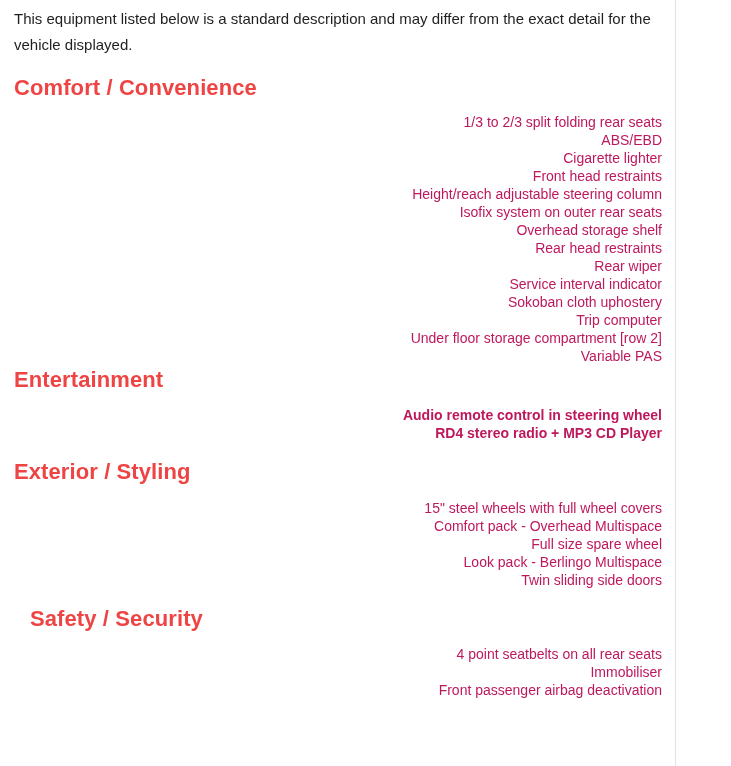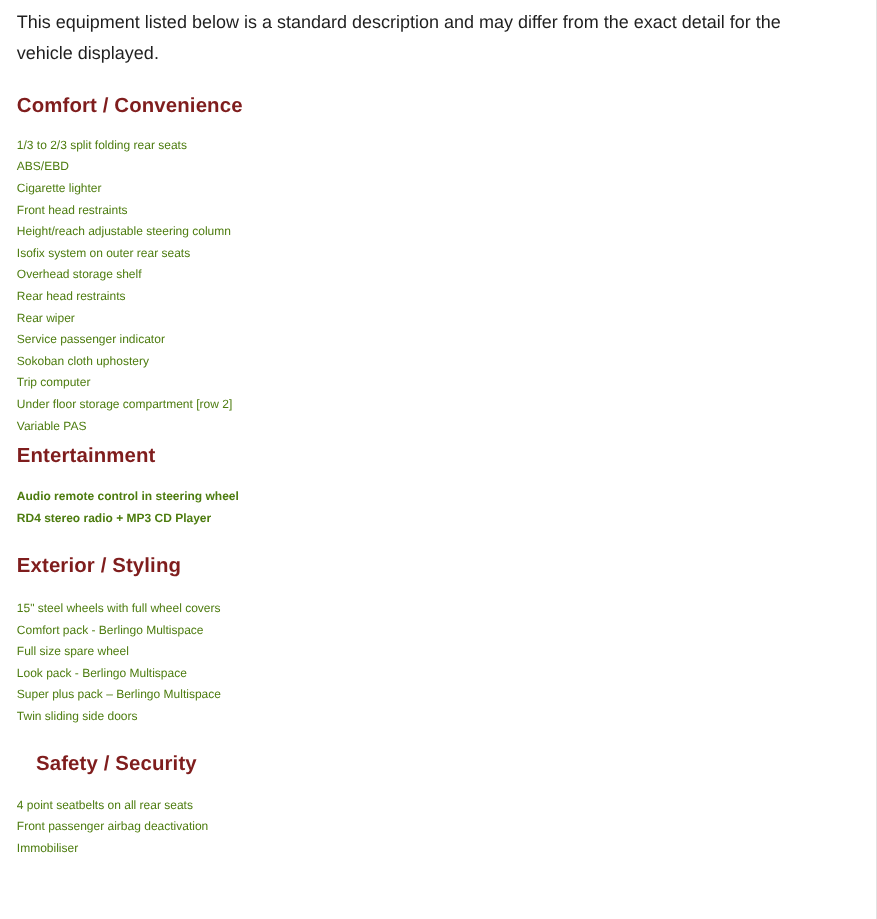--- a/index.html
+++ b/index.html
@@ -8,40 +8,40 @@
     background: #ffffff;
   }
   body {
     width: 731px;
     height: 766px;
     font-family: "Liberation Sans", sans-serif;
     color: #222222;
     overflow: hidden;
   }
   .page {
-    width: 731px;
+    width: 676px;
     height: 766px;
     box-sizing: border-box;
     padding: 6px 14px 0 14px;
     position: relative;
   }
   .intro {
     font-size: 15px;
     line-height: 26px;
     color: #1f1f1f;
     margin: 0 0 6px 0;
     max-width: 665px;
   }
   .section {
     margin: 0;
   }
   .section-title {
-    font-size: 17px;
+    font-size: 22px;
     font-weight: bold;
-    color: #7f1d1d;
+    color: #ef4444;
     margin: 0;
     padding: 0;
     line-height: 20px;
     letter-spacing: 0.1px;
   }
   .sp-comfort { margin-top: 20px; }
   .sp-entertainment { margin-top: 5px; }
   .sp-exterior { margin-top: 20px; }
   .sp-safety { margin-top: 20px; margin-left: 16px; }
 
@@ -49,26 +49,27 @@
     list-style: none;
     margin: 0;
     padding: 0;
   }
   .list-comfort { margin-top: 15px; }
   .list-entertainment { margin-top: 16px; font-weight: bold; }
   .list-exterior { margin-top: 17px; }
   .list-safety { margin-top: 16px; }
 
   .feature-item {
-    font-size: 10px;
+    font-size: 14px;
     line-height: 18px;
-    color: #4d7c0f;
+    color: #be185d;
     padding: 0;
     margin: 0;
     white-space: nowrap;
+    text-align: right;
   }
   .divider-right {
     position: absolute;
     top: 0;
     right: 0;
     width: 1px;
     height: 766px;
     background: #e2e2e2;
   }
 </style>
@@ -84,51 +85,50 @@
     <ul class="feature-list list-comfort">
       <li class="feature-item">1/3 to 2/3 split folding rear seats</li>
       <li class="feature-item">ABS/EBD</li>
       <li class="feature-item">Cigarette lighter</li>
       <li class="feature-item">Front head restraints</li>
       <li class="feature-item">Height/reach adjustable steering column</li>
       <li class="feature-item">Isofix system on outer rear seats</li>
       <li class="feature-item">Overhead storage shelf</li>
       <li class="feature-item">Rear head restraints</li>
       <li class="feature-item">Rear wiper</li>
-      <li class="feature-item">Service passenger indicator</li>
+      <li class="feature-item">Service interval indicator</li>
       <li class="feature-item">Sokoban cloth uphostery</li>
       <li class="feature-item">Trip computer</li>
       <li class="feature-item">Under floor storage compartment [row 2]</li>
       <li class="feature-item">Variable PAS</li>
     </ul>
   </div>
 
   <div class="section">
     <h2 class="section-title sp-entertainment">Entertainment</h2>
     <ul class="feature-list list-entertainment">
       <li class="feature-item">Audio remote control in steering wheel</li>
       <li class="feature-item">RD4 stereo radio + MP3 CD Player</li>
     </ul>
   </div>
 
   <div class="section">
     <h2 class="section-title sp-exterior">Exterior / Styling</h2>
     <ul class="feature-list list-exterior">
       <li class="feature-item">15" steel wheels with full wheel covers</li>
-      <li class="feature-item">Comfort pack - Berlingo Multispace</li>
+      <li class="feature-item">Comfort pack - Overhead Multispace</li>
       <li class="feature-item">Full size spare wheel</li>
       <li class="feature-item">Look pack - Berlingo Multispace</li>
-      <li class="feature-item">Super plus pack – Berlingo Multispace</li>
       <li class="feature-item">Twin sliding side doors</li>
     </ul>
   </div>
 
   <div class="section">
     <h2 class="section-title sp-safety">Safety / Security</h2>
     <ul class="feature-list list-safety">
       <li class="feature-item">4 point seatbelts on all rear seats</li>
+      <li class="feature-item">Immobiliser</li>
       <li class="feature-item">Front passenger airbag deactivation</li>
-      <li class="feature-item">Immobiliser</li>
     </ul>
   </div>
 
   <div class="divider-right"></div>
 </div>
 
 </body></html>

